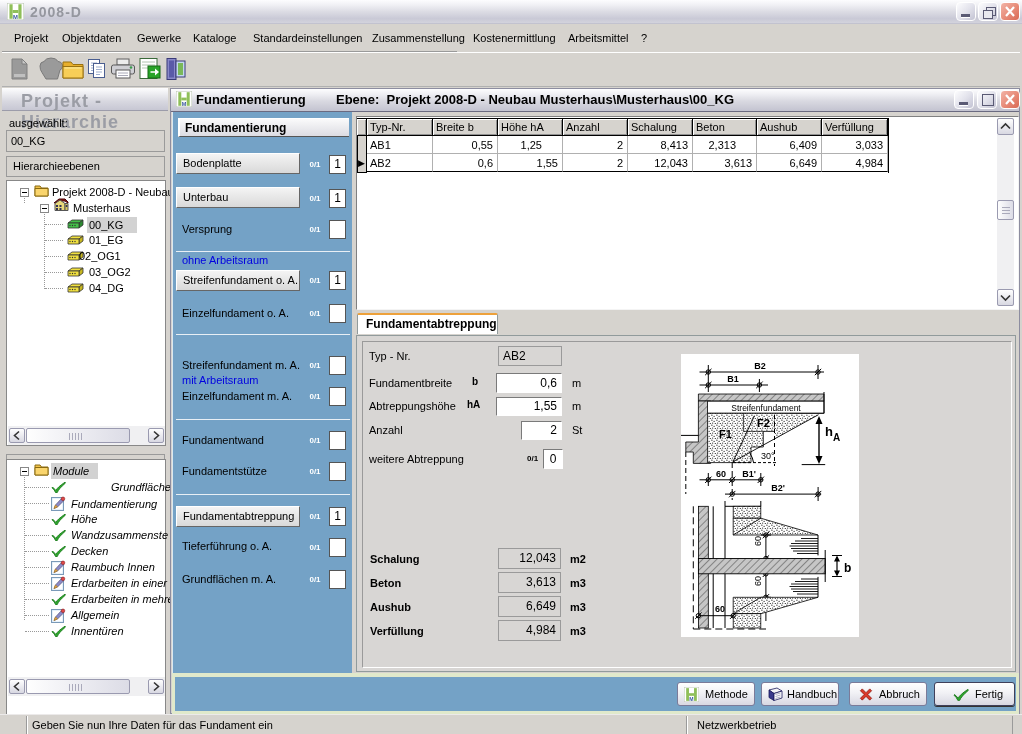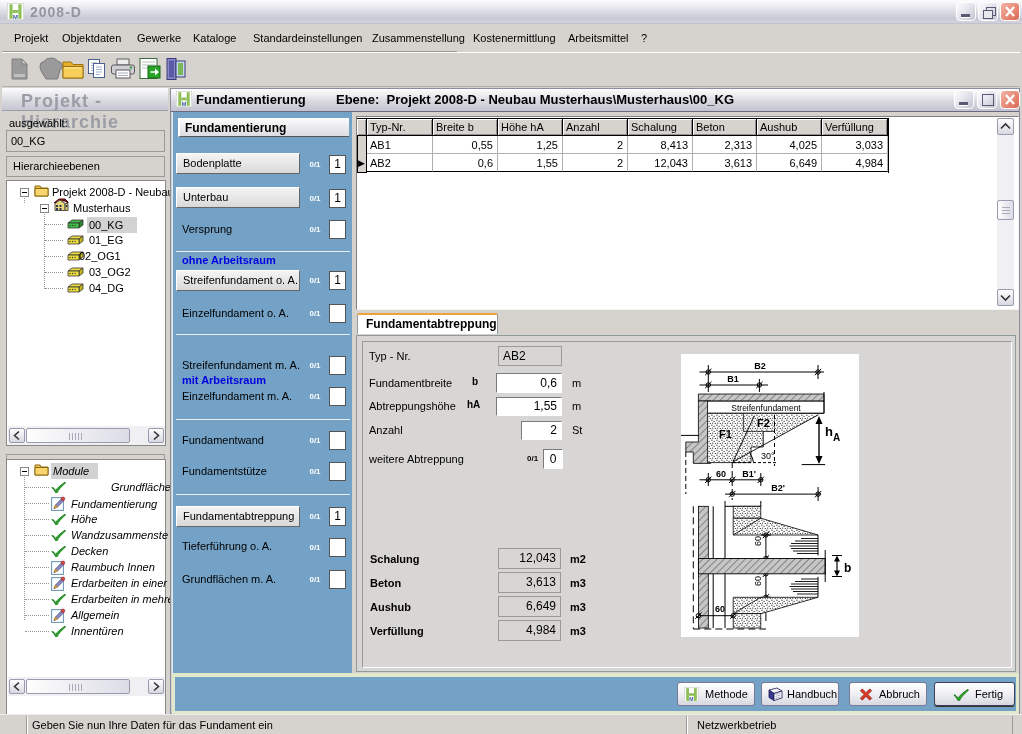--- a/index.html
+++ b/index.html
@@ -37,21 +37,21 @@
  font-weight:bold;font-size:12px;line-height:18px;padding-left:5px;box-sizing:border-box;}
 .bbtn{position:absolute;left:3px;width:124px;height:21px;box-sizing:border-box;
  background:linear-gradient(180deg,#f4f4f4,#d9d9d9);
  border-top:1px solid #fff;border-left:1px solid #fff;border-right:1px solid #666;border-bottom:1px solid #666;
  font-size:11px;line-height:19px;padding-left:6px;}
 .blbl{position:absolute;left:9px;font-size:11px;color:#000;white-space:nowrap;}
 .b01w{position:absolute;left:132px;width:20px;text-align:center;font-size:8px;font-weight:bold;color:#fff;}
 .bbox{position:absolute;left:156px;width:17px;height:19px;background:#fff;border:1px solid #555;box-sizing:border-box;
  text-align:center;font-size:12px;line-height:17px;}
 .bsep{position:absolute;left:3px;width:174px;height:1px;background:#e8eff5;}
-.bsec{position:absolute;left:9px;font-size:11px;color:#0000e0;font-weight:bold;}
+.bsec{position:absolute;left:9px;font-size:11px;color:#0000e0;}
 #rarea{position:absolute;left:181px;top:23px;width:667px;height:561px;background:#d6d3ce;}
 #tablebox{position:absolute;left:3px;top:3px;width:660px;height:189px;background:#fff;
  border-top:1px solid #808080;border-left:1px solid #808080;border-bottom:1px solid #f4f4f4;border-right:1px solid #f4f4f4;}
 .gh{position:absolute;top:0px;height:18px;background:#d6d3ce;box-sizing:border-box;
  border-top:1px solid #000;border-right:1px solid #000;border-bottom:1px solid #000;
  box-shadow:inset 1px 1px 0 #fff, inset -1px -1px 0 #909090;
  font-size:11px;line-height:17px;padding-left:3px;}
 .gc{position:absolute;height:18px;font-size:11px;line-height:18px;box-sizing:border-box;white-space:nowrap;}
 #tab{position:absolute;left:4px;top:199px;width:141px;height:21px;background:#fff;z-index:5;
  border-left:1px solid #919b9c;border-right:1px solid #919b9c;border-top:2px solid #eda13b;
@@ -412,25 +412,25 @@
 <div class="gh" style="left:141px;width:65px;">Höhe hA</div>
 <div class="gh" style="left:206px;width:65px;">Anzahl</div>
 <div class="gh" style="left:271px;width:65px;">Schalung</div>
 <div class="gh" style="left:336px;width:64px;">Beton</div>
 <div class="gh" style="left:400px;width:65px;">Aushub</div>
 <div class="gh" style="left:465px;width:66px;">Verfüllung</div>
 <div style="position:absolute;left:0px;top:18px;width:10px;height:37px;background:#d6d3ce;border-right:1px solid #000;border-left:1px solid #000;border-bottom:1px solid #000;box-sizing:border-box;"></div>
 <div style="position:absolute;left:1px;top:39px;width:8px;height:13px;color:#000;font-size:9px;line-height:13px;">▶</div>
 <div class="gc" style="left:10px;top:18px;width:66px;text-align:left;padding-left:3px;border-bottom:1px solid #b0b0b0;border-right:1px solid #b0b0b0;">AB1</div>
 <div class="gc" style="left:76px;top:18px;width:65px;text-align:right;padding-right:4px;border-bottom:1px solid #b0b0b0;border-right:1px solid #b0b0b0;">0,55</div>
-<div class="gc" style="left:141px;top:18px;width:65px;text-align:right;padding-right:4px;border-bottom:1px solid #b0b0b0;border-right:1px solid #b0b0b0;">1,25</div>
+<div class="gc" style="left:141px;top:18px;width:65px;text-align:right;padding-right:20px;border-bottom:1px solid #b0b0b0;border-right:1px solid #b0b0b0;">1,25</div>
 <div class="gc" style="left:206px;top:18px;width:65px;text-align:right;padding-right:4px;border-bottom:1px solid #b0b0b0;border-right:1px solid #b0b0b0;">2</div>
 <div class="gc" style="left:271px;top:18px;width:65px;text-align:right;padding-right:4px;border-bottom:1px solid #b0b0b0;border-right:1px solid #b0b0b0;">8,413</div>
-<div class="gc" style="left:336px;top:18px;width:64px;text-align:right;padding-right:4px;border-bottom:1px solid #b0b0b0;border-right:1px solid #b0b0b0;">2,313</div>
-<div class="gc" style="left:400px;top:18px;width:65px;text-align:right;padding-right:4px;border-bottom:1px solid #b0b0b0;border-right:1px solid #b0b0b0;">4,025</div>
+<div class="gc" style="left:336px;top:18px;width:64px;text-align:right;padding-right:20px;border-bottom:1px solid #b0b0b0;border-right:1px solid #b0b0b0;">2,313</div>
+<div class="gc" style="left:400px;top:18px;width:65px;text-align:right;padding-right:4px;border-bottom:1px solid #b0b0b0;border-right:1px solid #b0b0b0;">6,409</div>
 <div class="gc" style="left:465px;top:18px;width:66px;text-align:right;padding-right:4px;border-bottom:1px solid #b0b0b0;border-right:1px solid #b0b0b0;">3,033</div>
 <div class="gc" style="left:10px;top:36px;width:66px;text-align:left;padding-left:3px;border-bottom:1px solid #000;border-right:1px solid #b0b0b0;">AB2</div>
 <div class="gc" style="left:76px;top:36px;width:65px;text-align:right;padding-right:4px;border-bottom:1px solid #000;border-right:1px solid #b0b0b0;">0,6</div>
 <div class="gc" style="left:141px;top:36px;width:65px;text-align:right;padding-right:4px;border-bottom:1px solid #000;border-right:1px solid #b0b0b0;">1,55</div>
 <div class="gc" style="left:206px;top:36px;width:65px;text-align:right;padding-right:4px;border-bottom:1px solid #000;border-right:1px solid #b0b0b0;">2</div>
 <div class="gc" style="left:271px;top:36px;width:65px;text-align:right;padding-right:4px;border-bottom:1px solid #000;border-right:1px solid #b0b0b0;">12,043</div>
 <div class="gc" style="left:336px;top:36px;width:64px;text-align:right;padding-right:4px;border-bottom:1px solid #000;border-right:1px solid #b0b0b0;">3,613</div>
 <div class="gc" style="left:400px;top:36px;width:65px;text-align:right;padding-right:4px;border-bottom:1px solid #000;border-right:1px solid #b0b0b0;">6,649</div>
 <div class="gc" style="left:465px;top:36px;width:66px;text-align:right;padding-right:4px;border-bottom:1px solid #000;border-right:1px solid #b0b0b0;">4,984</div>
 <div style="position:absolute;left:531px;top:0px;width:1px;height:55px;background:#000;"></div>

